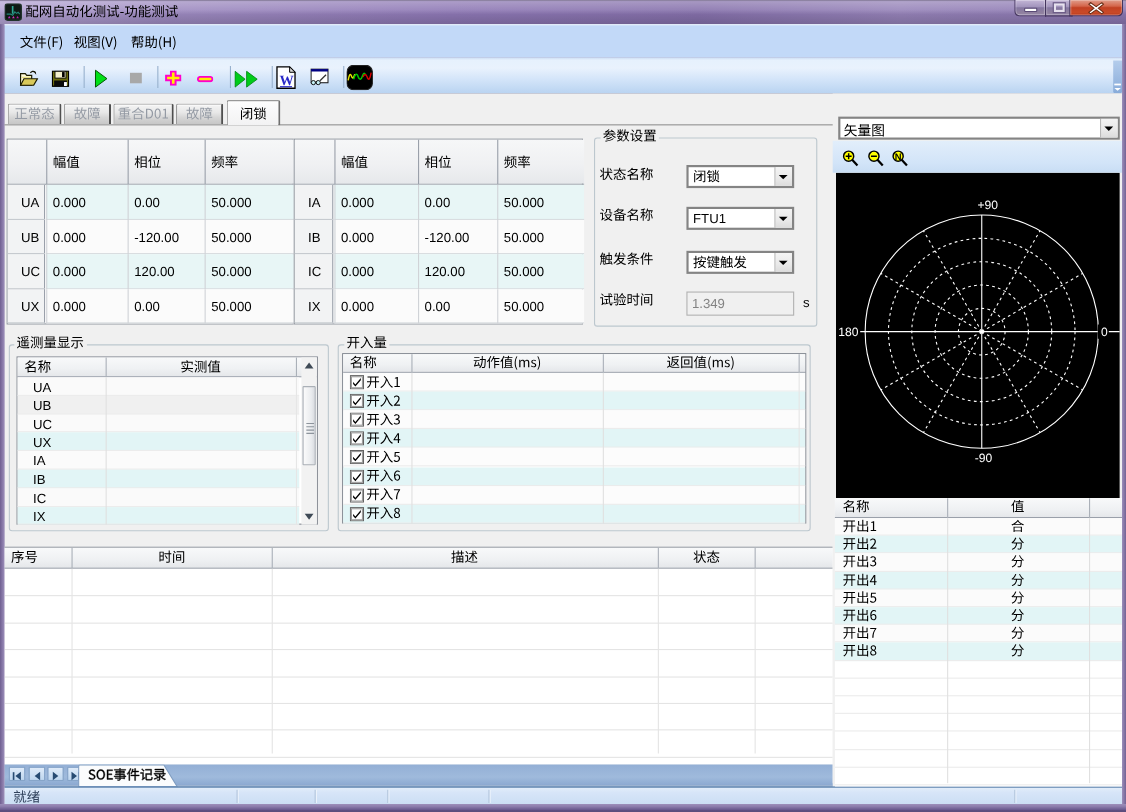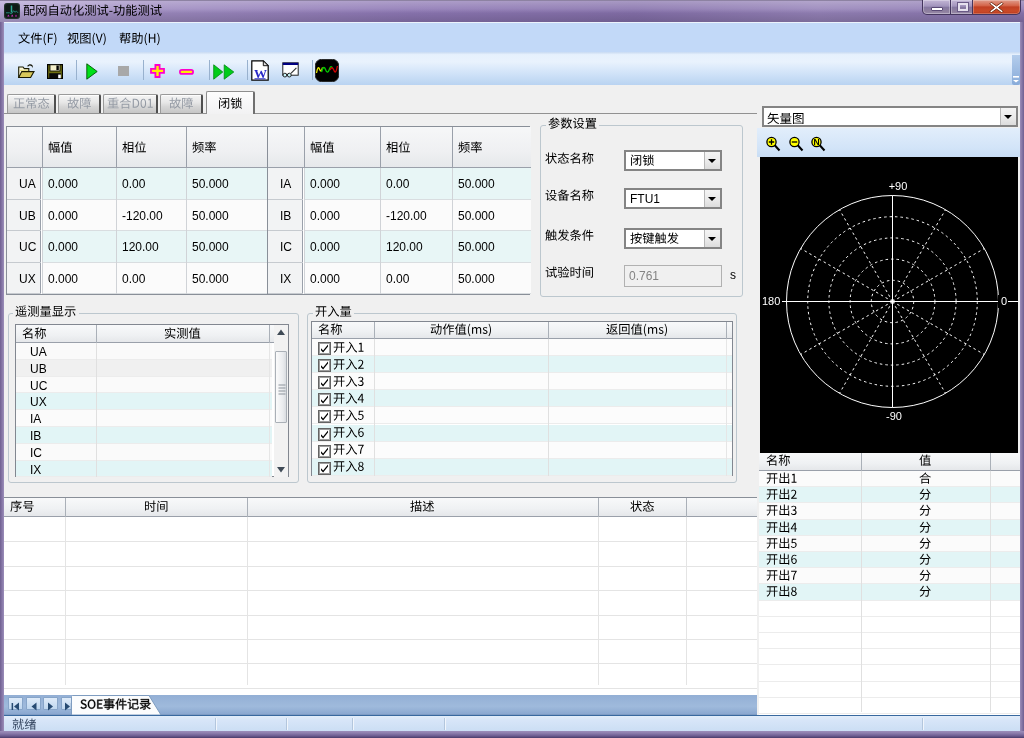--- a/index.html
+++ b/index.html
@@ -550,21 +550,21 @@
             <use href="#u952e" x="1000"></use>
             <use href="#u89e6" x="2000"></use>
             <use href="#u53d1" x="3000"></use>
           </g>
         </svg>
       </div>
       <div class="arrowbtn">
         <div class="tri"></div>
       </div>
     </div>
-    <div class="abs" style="left:624px;top:265px;width:98px;height:22px;background:#f0f0f0;border:1px solid #b1b1b1;color:#838383;font-size:12px;padding:3px 0 0 4px">0.761</div>
+    <div class="abs" style="left:624px;top:265px;width:98px;height:22px;background:#f0f0f0;border:1px solid #b1b1b1;color:#838383;font-size:12px;padding:3px 0 0 4px">1.349</div>
     <div class="abs" style="left:730px;top:268px;font-size:12px">s</div>
     <div class="grp" style="left:8px;top:313px;width:291px;height:170px"></div>
     <div class="grplbl" style="left:13px;top:305px">
       <svg class="cj" width="62" height="15">
         <g fill="#000000" transform="translate(0,10.78) scale(0.01225,-0.01225)">
           <use href="#u9065" x="0"></use>
           <use href="#u6d4b" x="1000"></use>
           <use href="#u91cf" x="2000"></use>
           <use href="#u663e" x="3000"></use>
           <use href="#u793a" x="4000"></use>

